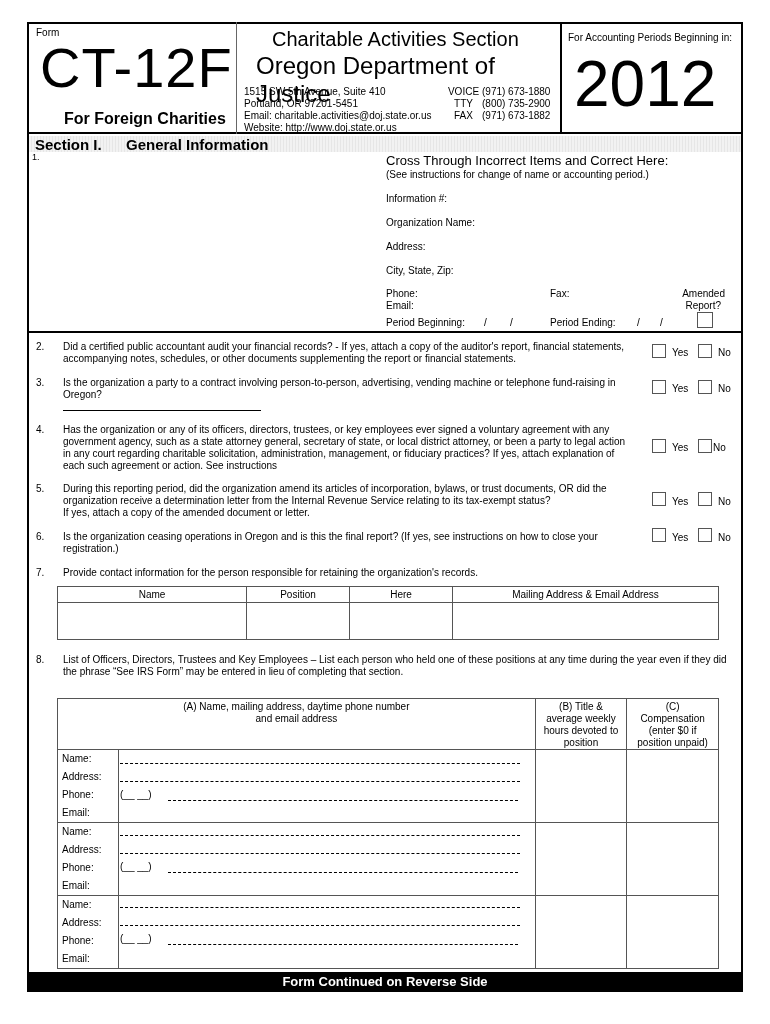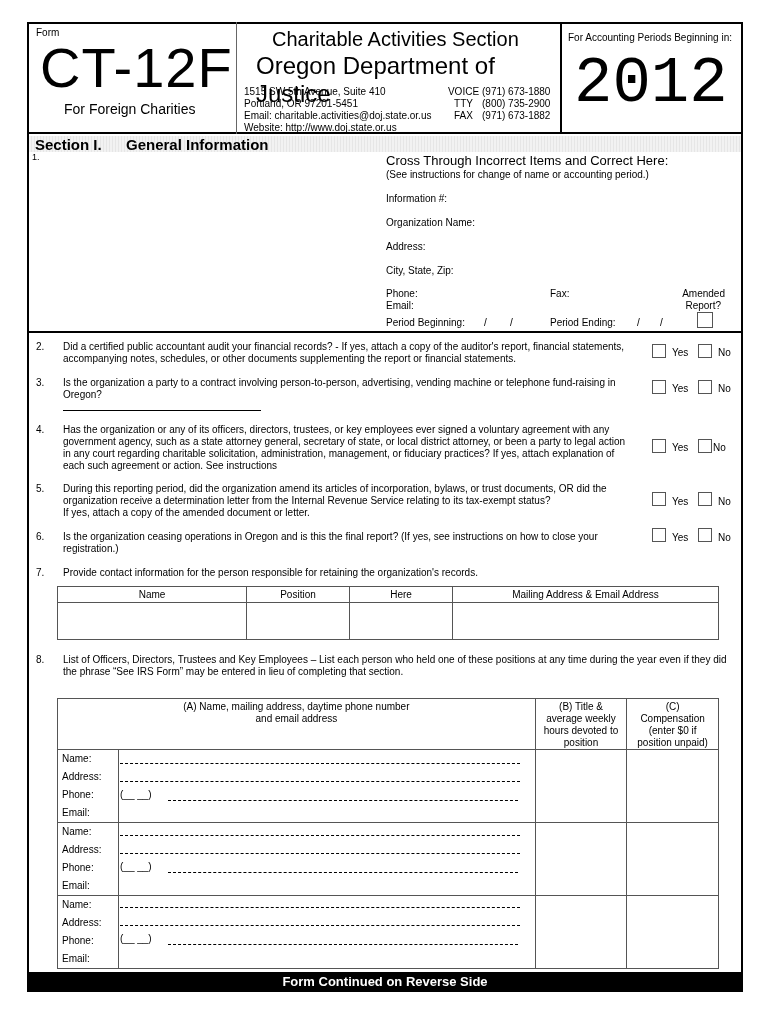--- a/index.html
+++ b/index.html
@@ -7,26 +7,26 @@
          font-family: "Liberation Sans", sans-serif; color: #000; }
   .abs { position: absolute; }
   .page { position: absolute; left: 27px; top: 22px; width: 716px; height: 970px;
           border: 2px solid #000; border-bottom: none; box-sizing: border-box; }
   
   .hdr { position: absolute; left: 27px; top: 22px; width: 716px; height: 112px; border-bottom: 2px solid #000; box-sizing: border-box; }
   .hdr-div1 { position: absolute; left: 236px; top: 22px; width: 1px; height: 112px; background: #666; }
   .hdr-div2 { position: absolute; left: 560px; top: 22px; width: 2px; height: 112px; background: #000; }
   .form-lbl { font-size: 10px; left: 36px; top: 27px; }
   .form-code { font-size: 56px; left: 40px; top: 40px; letter-spacing: 1px; font-weight: normal; line-height: 1; }
-  .form-sub { font-size: 14px; font-weight: normal; left: 64px; top: 101px; }
+  .form-sub { font-size: 16px; font-weight: bold; left: 64px; top: 110px; }
   .agency1 { font-size: 20px; left: 272px; top: 28px; width: 280px; }
   .agency2 { font-size: 24px; left: 256px; top: 52px; width: 280px; }
   .addr { font-size: 10px; line-height: 12px; }
   .acct-lbl { font-size: 10px; left: 568px; top: 32px; }
-  .year { font-size: 64px; left: 574px; top: 52px; line-height: 1; font-family: Liberation Mono, monospace; }
+  .year { font-size: 64px; left: 574px; top: 52px; line-height: 1; }
   
   .sec-band { position: absolute; left: 29px; top: 136px; width: 712px; height: 16px;
               background: repeating-linear-gradient(90deg, #f2f2f2 0 2px, #e6e6e6 2px 3px); }
   .sec-title { font-size: 15px; font-weight: bold; top: 136px; }
   .small { font-size: 10px; }
   .q-num { font-size: 10px; }
   .q-text { font-size: 10px; line-height: 12px; }
   .cb { position: absolute; width: 14px; height: 14px; border: 1px solid #555; box-sizing: border-box; background: #fff; }
   .cb-lbl { font-size: 10px; }
   table.t { border-collapse: collapse; position: absolute; }

